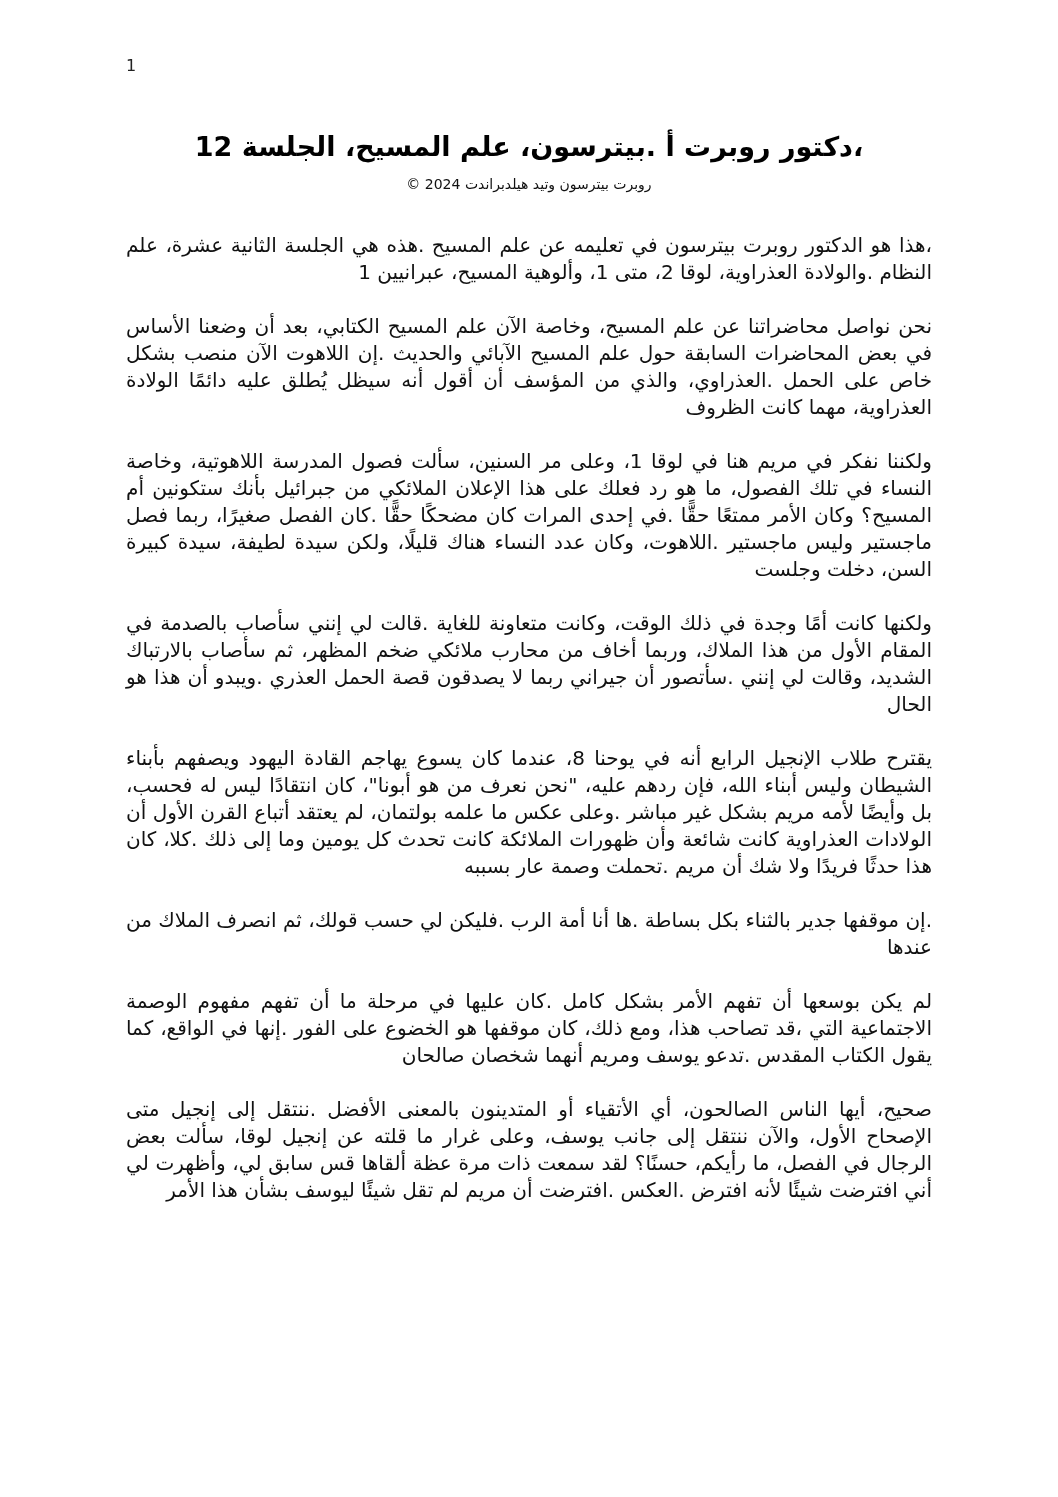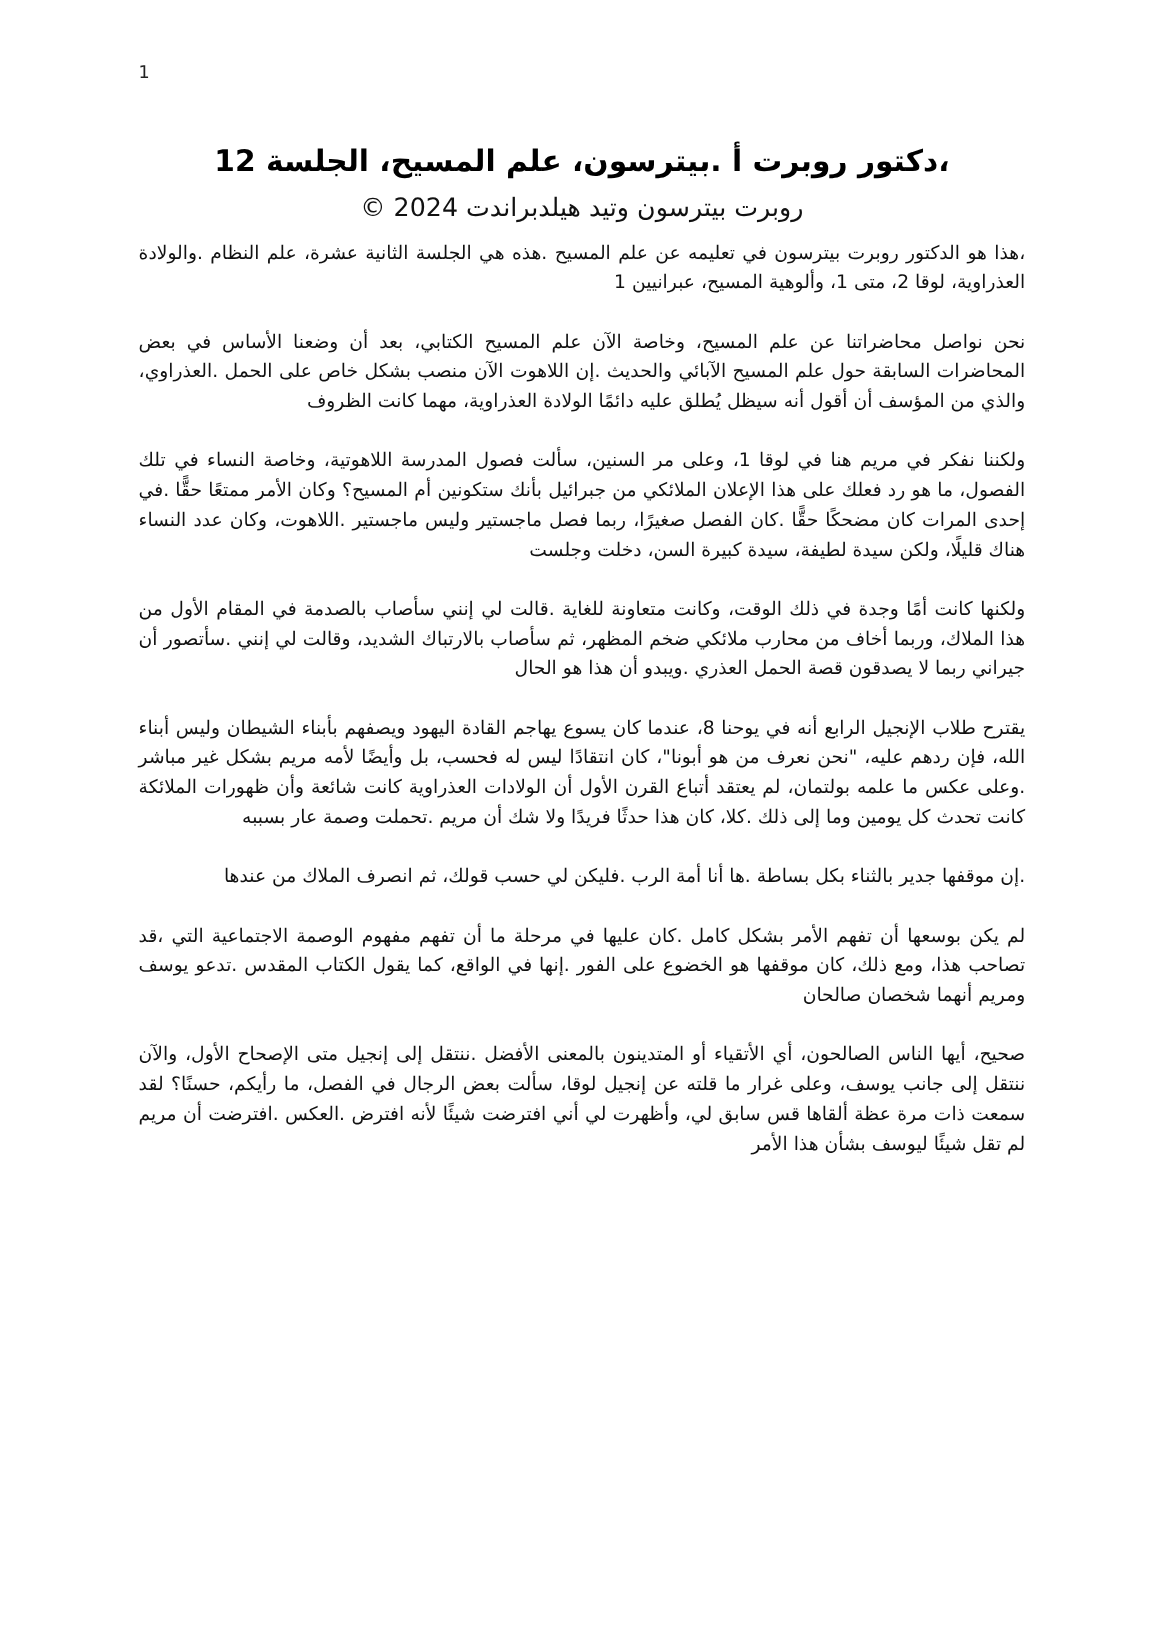--- a/index.html
+++ b/index.html
@@ -34,26 +34,26 @@
     margin: 0 0 8px 0;
     font-size: 27px;
     line-height: 1.55;
     font-weight: bold;
     text-align: center;
     color: #000000;
   }
   .title .title-line { display: block; }
   .copyright {
     text-align: center;
-    font-size: 23px;
-    margin: 2px 0 15px 0;
+    font-size: 14px;
+    margin: 2px 0 40px 0;
     color: #111111;
   }
   .para {
-    font-size: 17px;
+    font-size: 20px;
     line-height: 27px;
     text-align: justify;
     margin: 0 0 27px 0;
     color: #111111;
   }
 </style>
 </head>
 <body>
 
 <div class="page">

